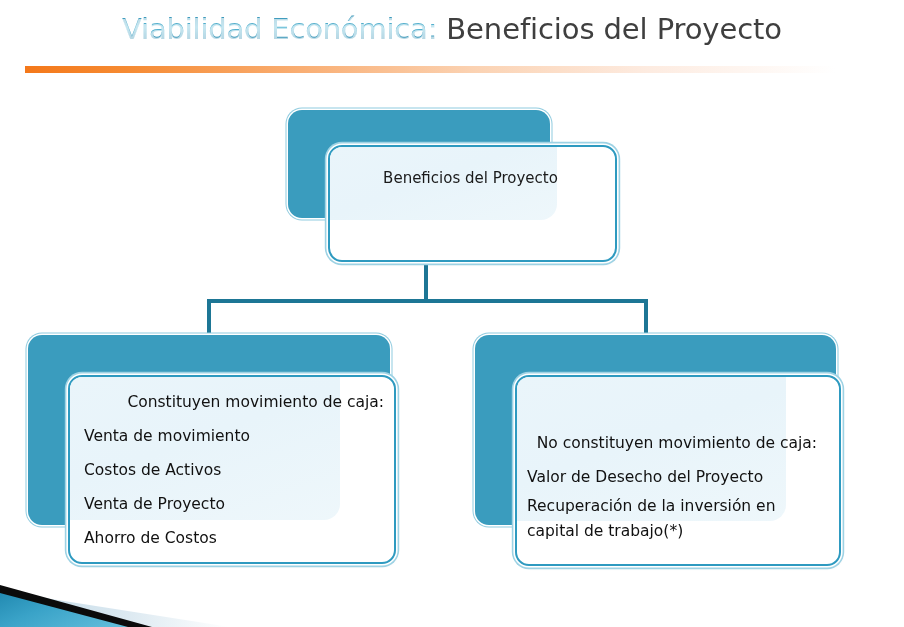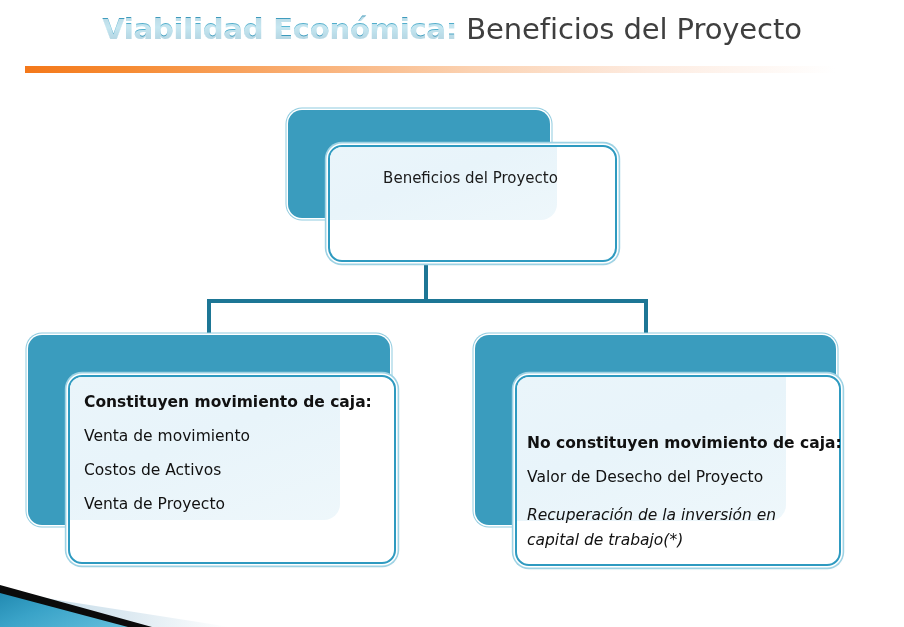--- a/index.html
+++ b/index.html
@@ -21,21 +21,21 @@
     position: absolute;
     left: 0;
     top: 8px;
     width: 904px;
     text-align: center;
     white-space: nowrap;
     font-size: 29px;
     line-height: 42px;
   }
   .title-accent {
-    font-weight: bold;
+    font-weight: normal;
     background: linear-gradient(to bottom, #2B87AC 0%, #59B5D2 42%, #3C9CBE 62%, #1F7characteristic 100%);
     background: linear-gradient(to bottom, #2C88AD 0%, #5CB9D5 45%, #3E9EC0 65%, #23789C 100%);
     -webkit-background-clip: text;
     background-clip: text;
     color: #3A9CBE;
     -webkit-text-fill-color: transparent;
     text-shadow: 0 1px 0 rgba(255,255,255,0.65);
     letter-spacing: -0.2px;
   }
   .title-rest {
@@ -107,21 +107,21 @@
   .card-text {
     position: absolute;
     color: #111111;
     font-size: 15.5px;
   }
   .card-text .line {
     line-height: 34px;
     white-space: nowrap;
   }
   .card-text .line.wrap { white-space: normal; line-height: 25px; }
-  .card-text .line.heading { font-weight: bold; }
+  .card-text .line.heading { font-weight: normal; text-align: right; }
 
   
   .conn {
     position: absolute;
     background: #1D7695;
   }
 
   
   .corner-deco {
     position: absolute;
@@ -159,32 +159,33 @@
 <div class="node" id="node-left" style="left:28px; top:335px; width:364px; height:226px;">
   <div class="card-back"></div>
   <div class="card-front">
     <div class="card-gloss"></div>
   </div>
   <div class="card-text" style="left:56px; top:50px; width:300px;">
     <div class="line heading">Constituyen movimiento de caja:</div>
     <div class="line">Venta de movimiento</div>
     <div class="line">Costos de Activos</div>
     <div class="line">Venta de Proyecto</div>
+    <div class="line">Ahorro de Costos</div>
   </div>
 </div>
 
 <div class="node" id="node-right" style="left:475px; top:335px; width:402px; height:272px;">
   <div class="card-back"></div>
   <div class="card-front">
     <div class="card-gloss"></div>
   </div>
   <div class="card-text" style="left:52px; top:91px; width:290px;">
     <div class="line heading">No constituyen movimiento de caja:</div>
     <div class="line">Valor de Desecho del Proyecto</div>
-    <div class="line wrap" style="margin-top:9px;font-style:italic;">Recuperación de la inversión en capital de trabajo(*)</div>
+    <div class="line wrap" style="">Recuperación de la inversión en capital de trabajo(*)</div>
   </div>
 </div>
 
 <svg class="corner-deco" viewBox="0 0 230 46" preserveAspectRatio="none">
   <defs>
     <linearGradient id="decoTeal" x1="0" y1="0" x2="1" y2="0.6">
       <stop offset="0%" stop-color="#1E86AE"></stop>
       <stop offset="45%" stop-color="#3AA3C8"></stop>
       <stop offset="100%" stop-color="#5FBCDA"></stop>
     </linearGradient>

